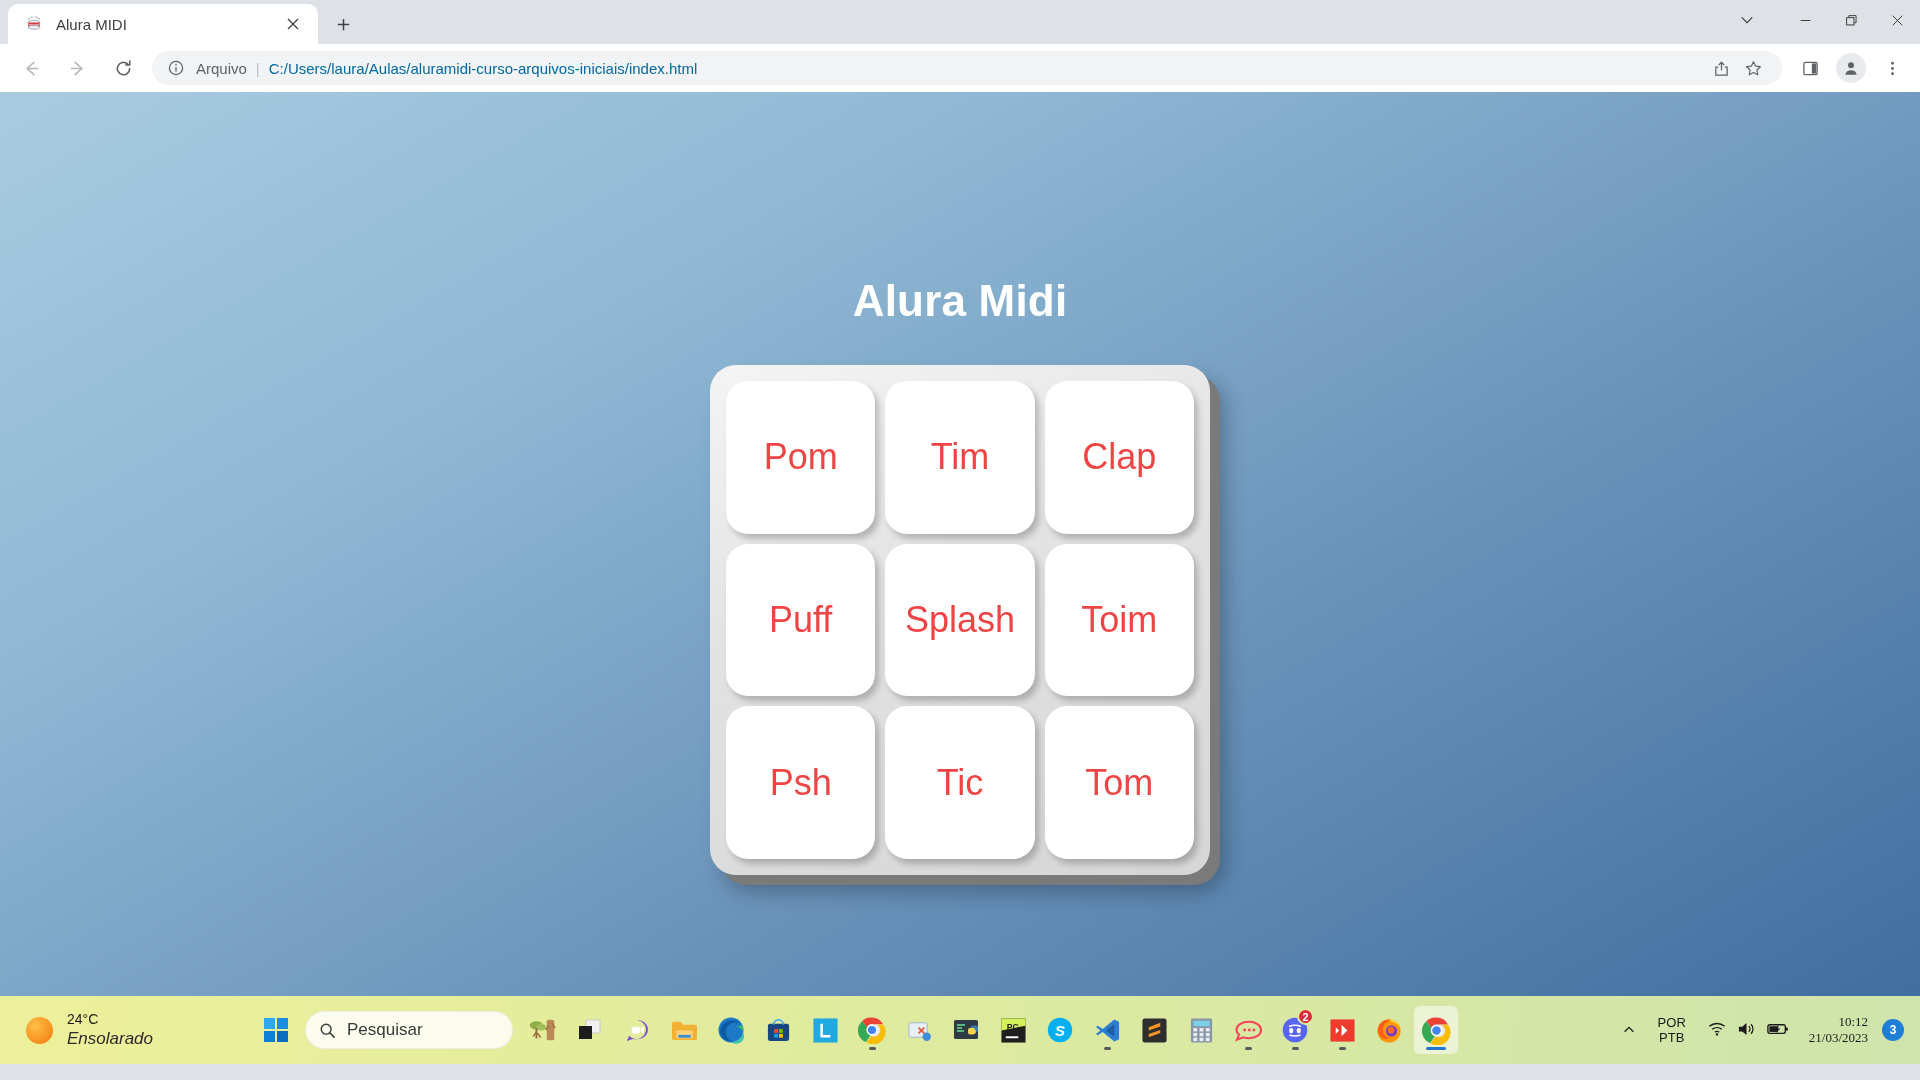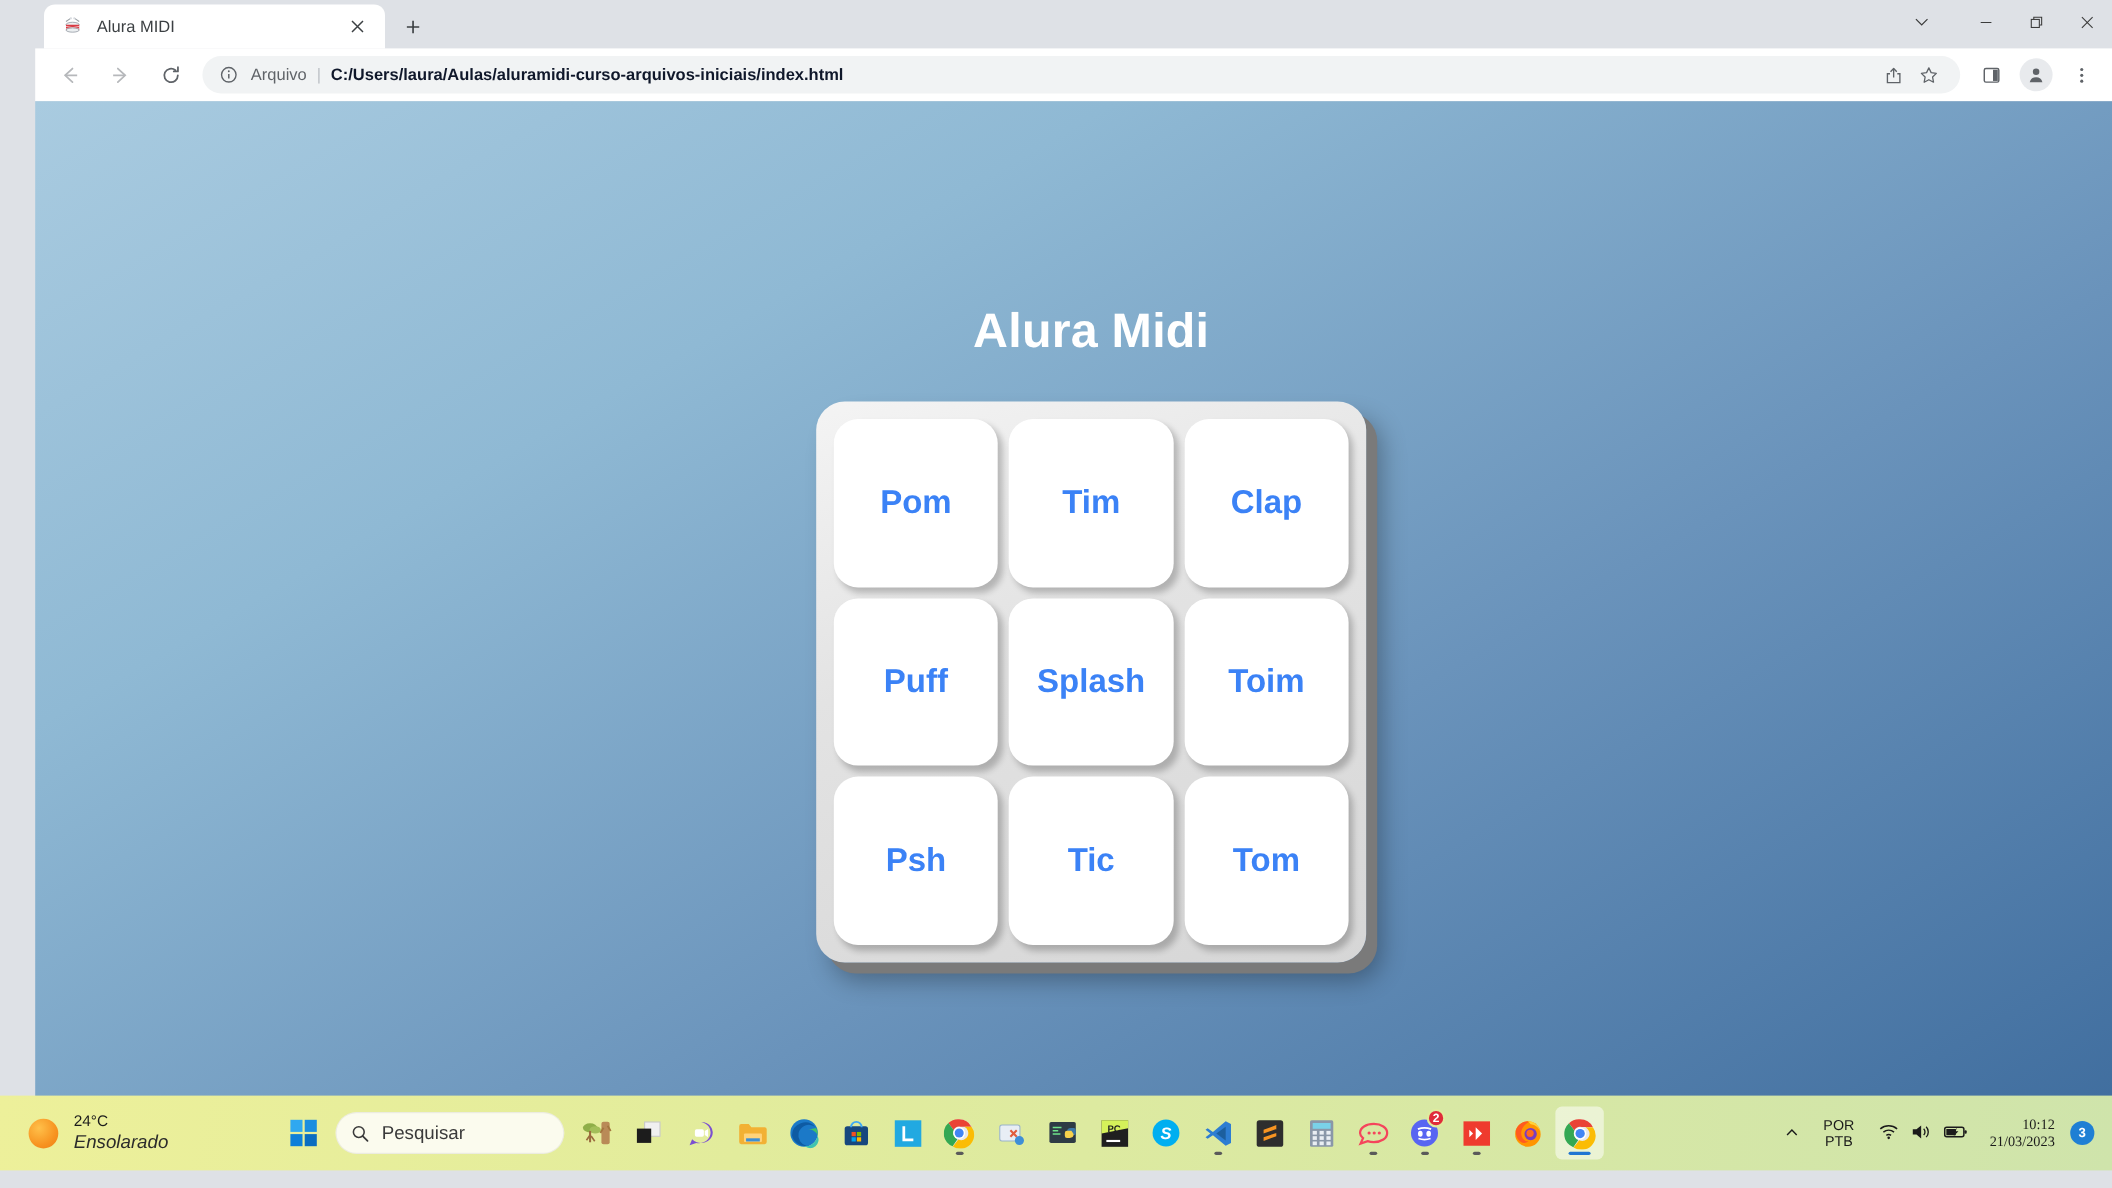--- a/index.html
+++ b/index.html
@@ -4,21 +4,21 @@
 <style>
   * { box-sizing: border-box; margin: 0; padding: 0; }
   html, body {
     width: 1920px; height: 1080px;
     overflow: hidden;
     font-family: "Liberation Sans", sans-serif;
   }
   body { background: #dee1e6; }
 
   
-  .browser { width: 1920px; height: 1012px; background: #dee1e6; position: relative; padding-left: 32px; }
+  .browser { width: 1920px; height: 1012px; background: #dee1e6; position: relative; }
 
   .tabstrip {
     height: 44px; display: flex; align-items: flex-end;
     padding-left: 8px; background: #dee1e6;
   }
   .tab {
     width: 310px; height: 40px;
     background: #ffffff;
     border-radius: 10px 10px 0 0;
     display: flex; align-items: center;
@@ -70,21 +70,21 @@
     flex: 1; height: 34px; margin: 0 8px 0 6px;
     background: #f1f3f4; border-radius: 17px;
     display: flex; align-items: center;
     padding: 0 14px;
     font-size: 15px; color: #202124;
   }
   .omni-info { width: 20px; height: 20px; margin-right: 10px; color: #5f6368;
                display:flex; align-items:center; justify-content:center;}
   .omni-scheme { color: #5f6368; }
   .omni-sep { color: #bdc1c6; margin: 0 9px; font-weight: 300; }
-  .omni-url { color: #0f172a; white-space: nowrap; overflow: hidden; font-weight: bold; }
+  .omni-url { color: #0369a1; white-space: nowrap; overflow: hidden; }
   .omni-actions { margin-left: auto; display: flex; align-items: center; }
   .omni-icon {
     width: 30px; height: 30px; margin-left: 2px;
     display: flex; align-items: center; justify-content: center;
     color: #5f6368;
   }
   .tb-icon {
     width: 34px; height: 34px; margin: 0 3px;
     display: flex; align-items: center; justify-content: center;
     color: #5f6368;
@@ -123,22 +123,22 @@
     gap: 10px;
     box-shadow:
       10px 10px 0 0 #7a7a7a,
       14px 16px 22px rgba(0,0,0,0.30);
     position: relative;
   }
   .pad {
     background: #ffffff;
     border-radius: 22px;
     display: flex; align-items: center; justify-content: center;
-    font-size: 30px; font-weight: 700;
-    color: #3b82f6;
+    font-size: 36px; font-weight: 400;
+    color: #ef4444;
     box-shadow: 4px 5px 6px rgba(0,0,0,0.22);
     user-select: none;
   }
 
   
   .taskbar {
     position: absolute; left: 0; bottom: 16px;
     width: 1920px; height: 68px;
     background: linear-gradient(100deg, #edf09a 0%, #e2ec9c 35%, #d8e8a4 68%, #cfe4ab 100%);
     display: flex; align-items: center;

